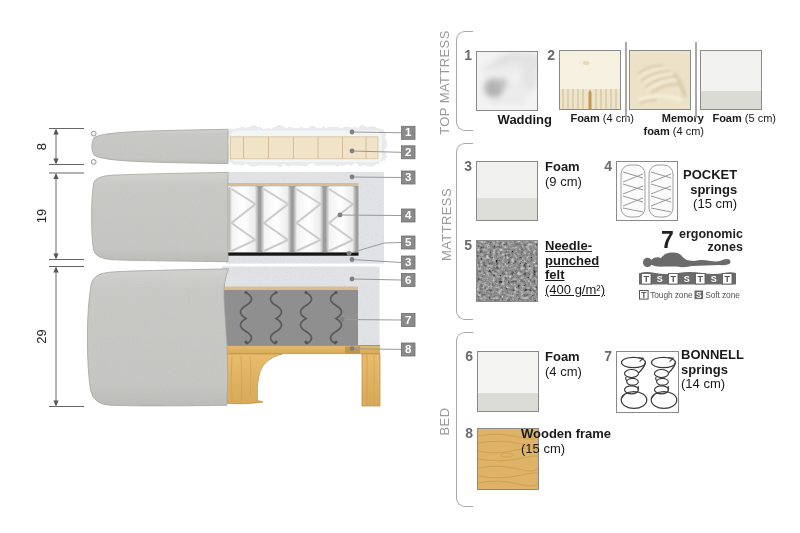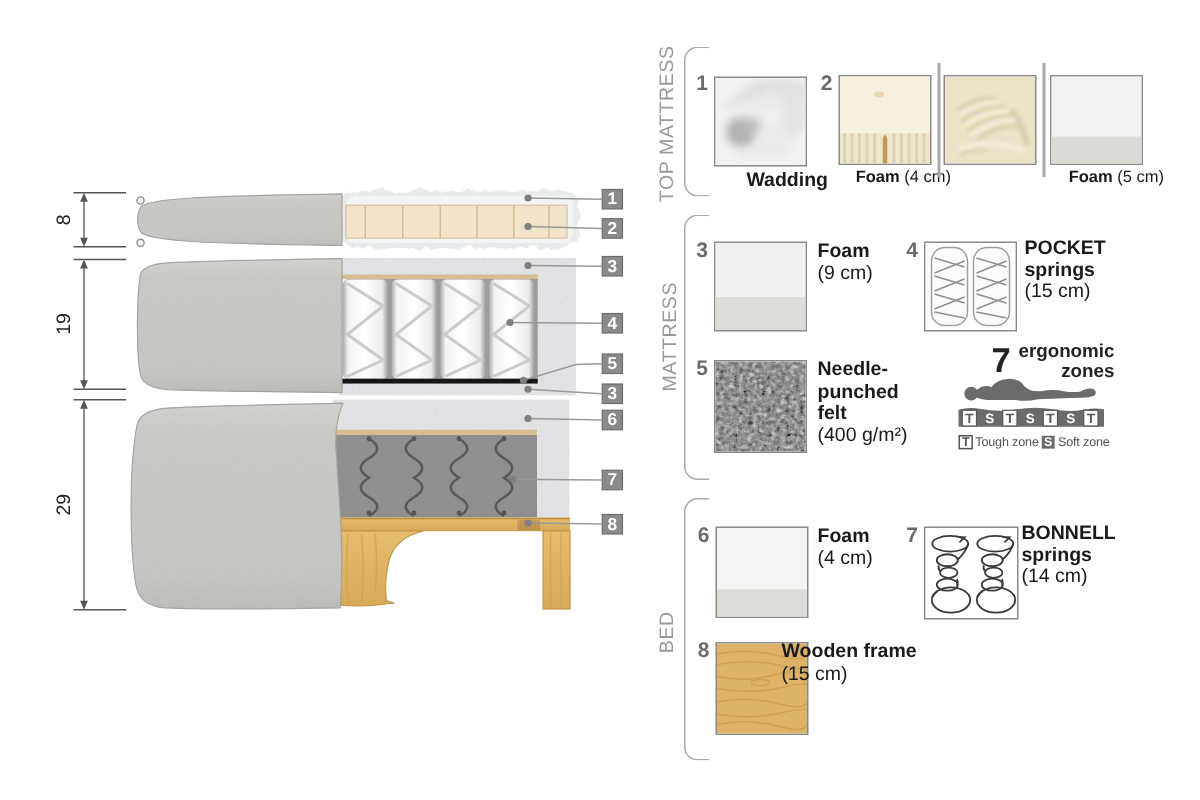--- a/index.html
+++ b/index.html
@@ -376,20 +376,21 @@
     <path d="M10,52 Q18,47 27,49" stroke-width="3"></path>
   </g>
   <g filter="url(#mblur)" fill="none" stroke="#f7f0dd" stroke-width="2">
     <path d="M9,26 Q22,17 36,17"></path>
     <path d="M13,33 Q26,23 42,23"></path>
     <path d="M18,39 Q31,29 47,29"></path>
     <path d="M8,49 Q30,41 52,49" stroke-width="3"></path>
   </g>
 </svg>
 
+<div class="cap" style="left:614px;top:112px;width:90px;"><b>Memory</b><br><b>foam</b> (4 cm)</div>
 
 <div class="vdiv" style="left:694.5px;top:42px;height:76px;"></div>
 
 <svg class="imgbox" style="left:700px;top:50px;" width="60" height="58" viewBox="0 0 60 58">
   <rect width="60" height="58" fill="#f2f2f0"></rect>
   <rect y="40" width="60" height="18" fill="#dbdbd6"></rect>
 </svg>
 
 <div class="cap" style="left:686px;top:112px;width:90px;"><b>Foam</b> (5 cm)</div>
 
@@ -409,41 +410,41 @@
   <g fill="#fbfbfb" stroke="#a0a0a0" stroke-width="1">
     <rect x="4" y="3" width="24" height="52" rx="9"></rect>
     <rect x="32" y="3" width="24" height="52" rx="9"></rect>
   </g>
   <g stroke="#8f8f8f" stroke-width="0.9" fill="none">
     <path d="M6,10 L26,16 M26,12 L6,20 M6,22 L26,28 M26,24 L6,32 M6,34 L26,40 M26,36 L6,44 M6,46 L26,50"></path>
     <path d="M34,10 L54,16 M54,12 L34,20 M34,22 L54,28 M54,24 L34,32 M34,34 L54,40 M54,36 L34,44 M34,46 L54,50"></path>
   </g>
 </svg>
 
-<div class="lbl" style="left:683px;top:158px;">POCKET<br>springs<br><span class="rg">(15 cm)</span></div>
+<div class="lbl" style="left:683px;top:168px;text-align:right;">POCKET<br>springs<br><span class="rg">(15 cm)</span></div>
 
 <div class="num" style="left:458px;top:237px;">5</div>
 
 <svg class="imgbox" style="left:476px;top:240px;" width="60" height="60" viewBox="0 0 60 60">
   <rect width="60" height="60" fill="#6a6a6a"></rect>
   <defs>
     <filter id="feltn">
           <feTurbulence type="fractalNoise" baseFrequency="0.32 0.38" numOctaves="5" stitchTiles="stitch" seed="7"></feTurbulence>
     <feColorMatrix type="saturate" values="0"></feColorMatrix>
     <feComponentTransfer>
             <feFuncR type="linear" slope="2.6" intercept="-0.75"></feFuncR>
             <feFuncG type="linear" slope="2.6" intercept="-0.75"></feFuncG>
             <feFuncB type="linear" slope="2.6" intercept="-0.75"></feFuncB>
           </feComponentTransfer>
         </filter>
   </defs>
   <rect width="60" height="60" filter="url(#feltn)" opacity="0.9"></rect>
 </svg>
 
-<div class="lbl" style="left:545px;top:239px;">Needle-<br>punched<br>felt<br><span class="rg">(400 g/m²)</span></div>
+<div class="lbl" style="left:545px;top:239px;text-decoration:underline;">Needle-<br>punched<br>felt<br><span class="rg">(400 g/m²)</span></div>
 
 <div class="abs" style="left:661px;top:227px;font-size:23px;font-weight:bold;color:#222;">7</div>
 
 <div class="abs" style="left:679px;top:228px;font-size:12.5px;color:#222;line-height:12.5px;font-weight:bold;">ergonomic<br><span style="display:inline-block;width:100%;text-align:right;">zones</span></div>
 
 <svg class="abs" style="left:636px;top:248px;" width="106" height="55" viewBox="0 0 106 55">
 
   <g fill="#6b6b6b" transform="translate(0,0.6)">
     <circle cx="11.5" cy="13.8" r="4.6"></circle>
     <path d="M15.5,11 Q20,7.5 25,9.5 Q28,4.5 36,4 Q44,3.6 47,9 Q50,11.5 53,12 L58,12.3 Q66,10.6 73,12.2 Q79,13.2 84,12.5 Q90,9.2 93.5,11 Q95.5,13 93.5,15.3 Q89,17 83,16.5 L56,17.5 Q48,19.5 41,18 L28,18 Q20,18.5 15.5,16.5 Q13.5,14 15.5,11 Z"></path>

